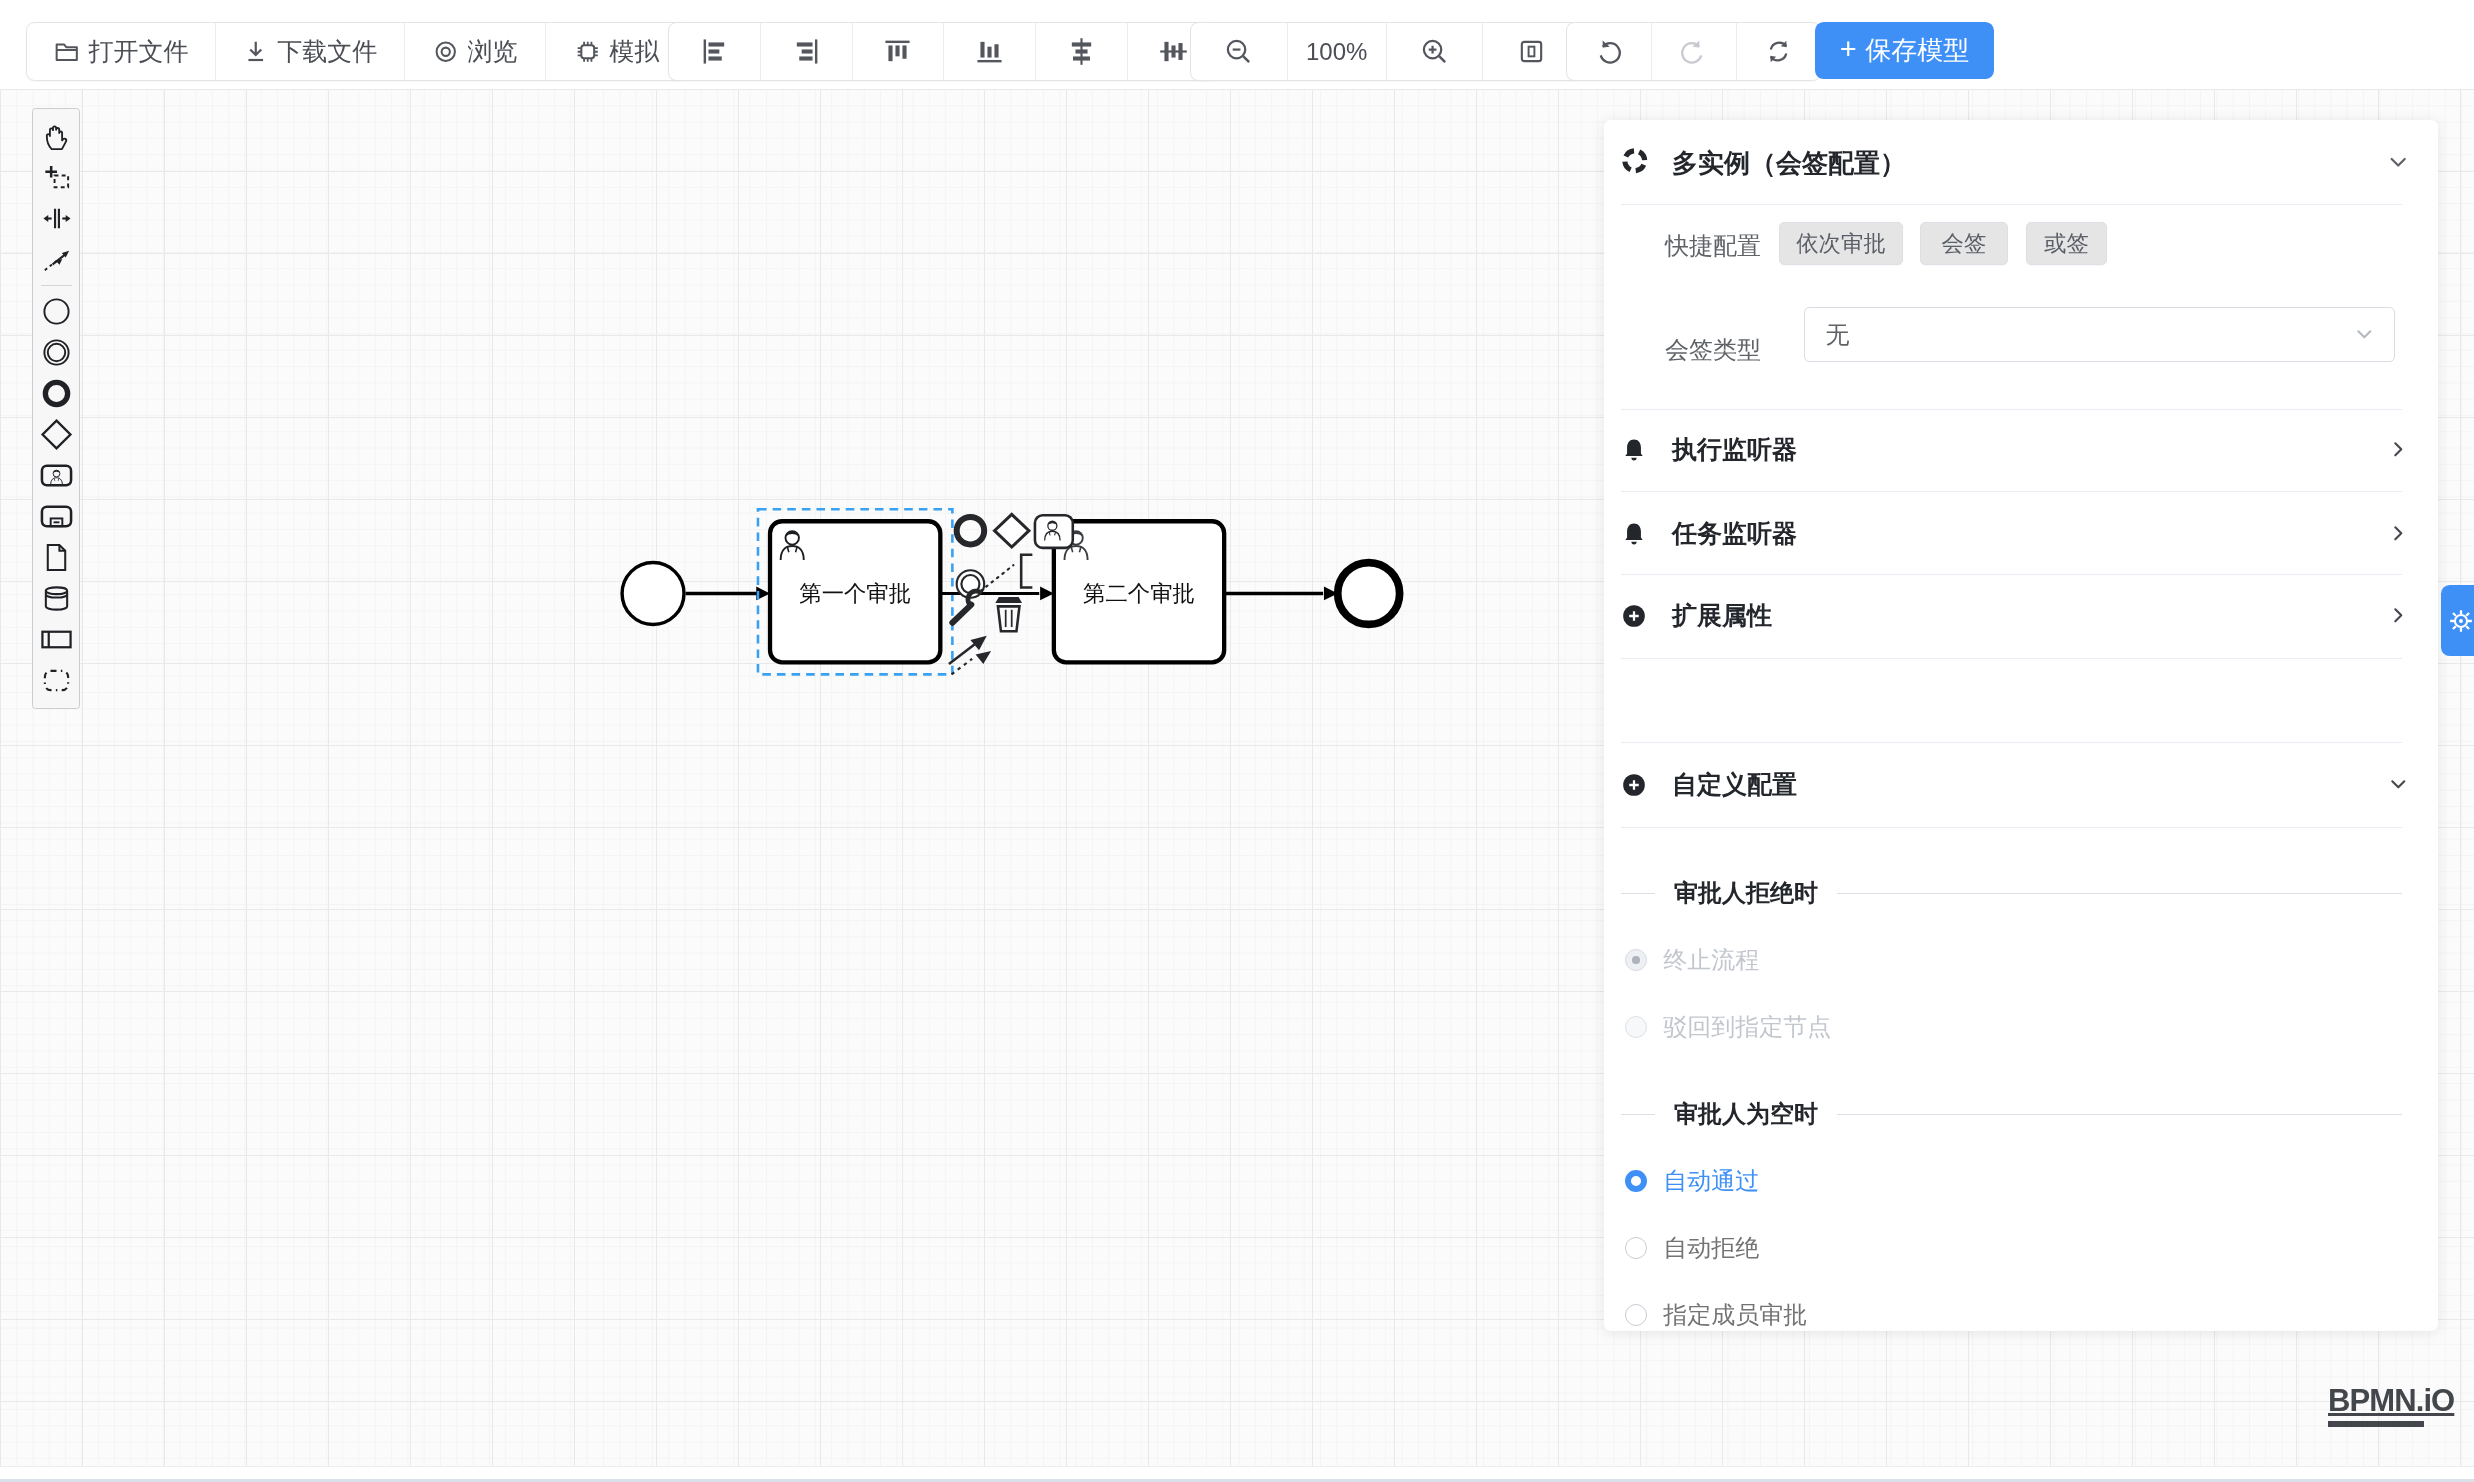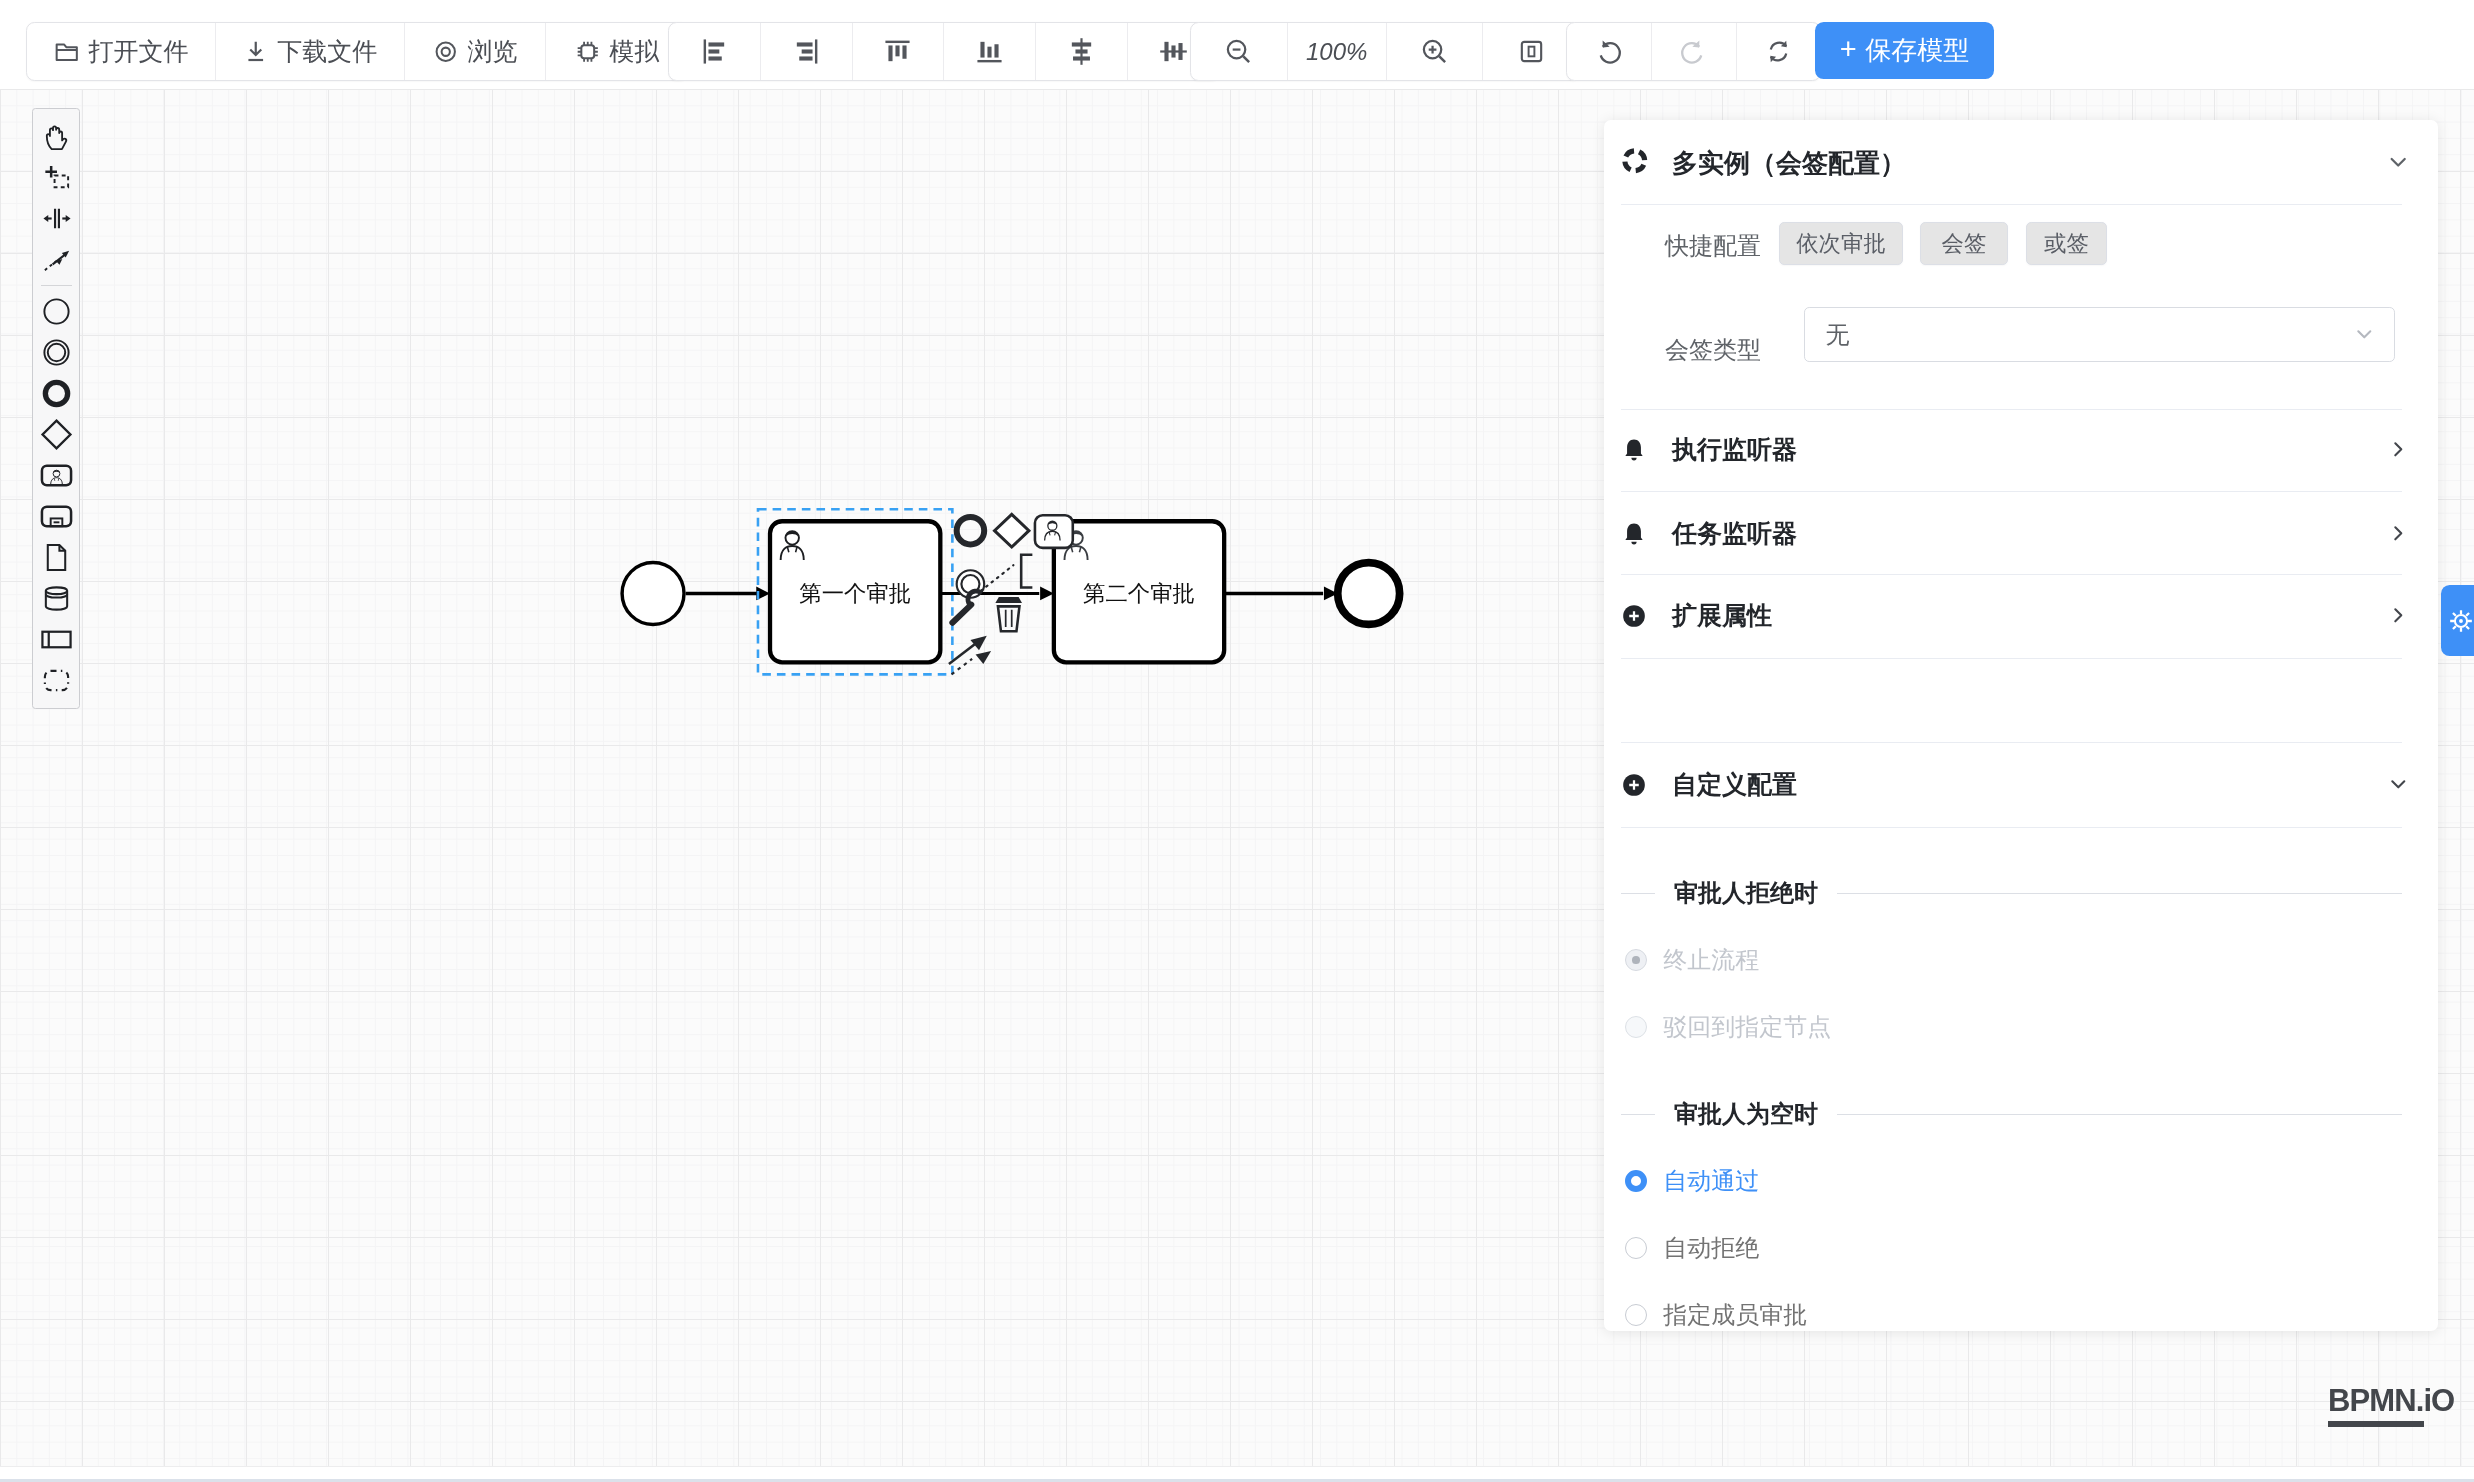--- a/index.html
+++ b/index.html
@@ -62,21 +62,21 @@
   .rdot.dis-on{border:1.3px solid #d6dae0;background:#eef0f4;position:relative;}
   .rdot.dis-on::after{content:"";position:absolute;left:50%;top:50%;width:7.7px;height:7.7px;margin:-3.9px 0 0 -3.9px;
                       border-radius:50%;background:#aeb3bb;}
   .rdot.dis-off{border:1.3px solid #dde1e6;background:#f6f8fa;}
   .rlabel{font-size:24px;color:#737373;}
   .rlabel.blue{color:#3e90f7;}
   .rlabel.dis{color:#c2c6cd;text-align:right;}
   
   #gear-tab{left:2441px;top:585px;width:41px;height:71px;background:#3e90f7;border-radius:8.6px 0 0 8.6px;z-index:6;
             display:flex;align-items:center;color:#fff;padding-left:6.9px;box-sizing:border-box;cursor:pointer;}
-  #watermark{left:2328px;top:1383px;z-index:3;color:#43464b;}
+  #watermark{left:2328px;top:1383px;z-index:3;color:#43464b;text-decoration:underline;}
   #watermark .wm-text{font-size:31px;font-weight:700;letter-spacing:-0.9px;}
   #watermark .wm-bar{width:96px;height:6px;background:#43464b;margin-top:1.7px;}
   #hscroll{left:0;right:0;top:1466px;height:13.8px;background:#fff;border-top:0.9px solid #ededee;z-index:6;}
   #bottom-strip{left:0;right:0;bottom:0;height:3.4px;background:#dbe1ea;z-index:6;}
 </style>
 </head>
 <body>
 
 <svg width="0" height="0" style="position:absolute">
   <defs>
@@ -265,21 +265,21 @@
         <svg width="29" height="29" viewBox="0 0 24 24">
             <path d="M1,12 H23" stroke="currentColor" stroke-width="1.8"></path>
             <rect x="4.5" y="4" width="3.4" height="16" fill="currentColor"></rect>
             <rect x="10.3" y="7" width="3.4" height="10" fill="currentColor"></rect>
             <rect x="16.1" y="5" width="3.4" height="14" fill="currentColor"></rect>
           </svg>
       </span>
     </div>
   </div>
 
-  <div class="tb-group" style="left:1190px;font-style:italic;">
+  <div class="tb-group" style="left:1190px;">
     <div class="tb-btn" style="width:89px">
       <span class="icon">
         <svg width="29" height="29" viewBox="0 0 30 30">
             <circle cx="13" cy="13" r="9" fill="none" stroke="currentColor" stroke-width="2.3"></circle>
             <path d="M20,20 L26,26" stroke="currentColor" stroke-width="2.6"></path>
             <path d="M9,13 H17" stroke="currentColor" stroke-width="2.3"></path>
           </svg>
       </span>
     </div>
     <div class="tb-btn" style="width:91px">

